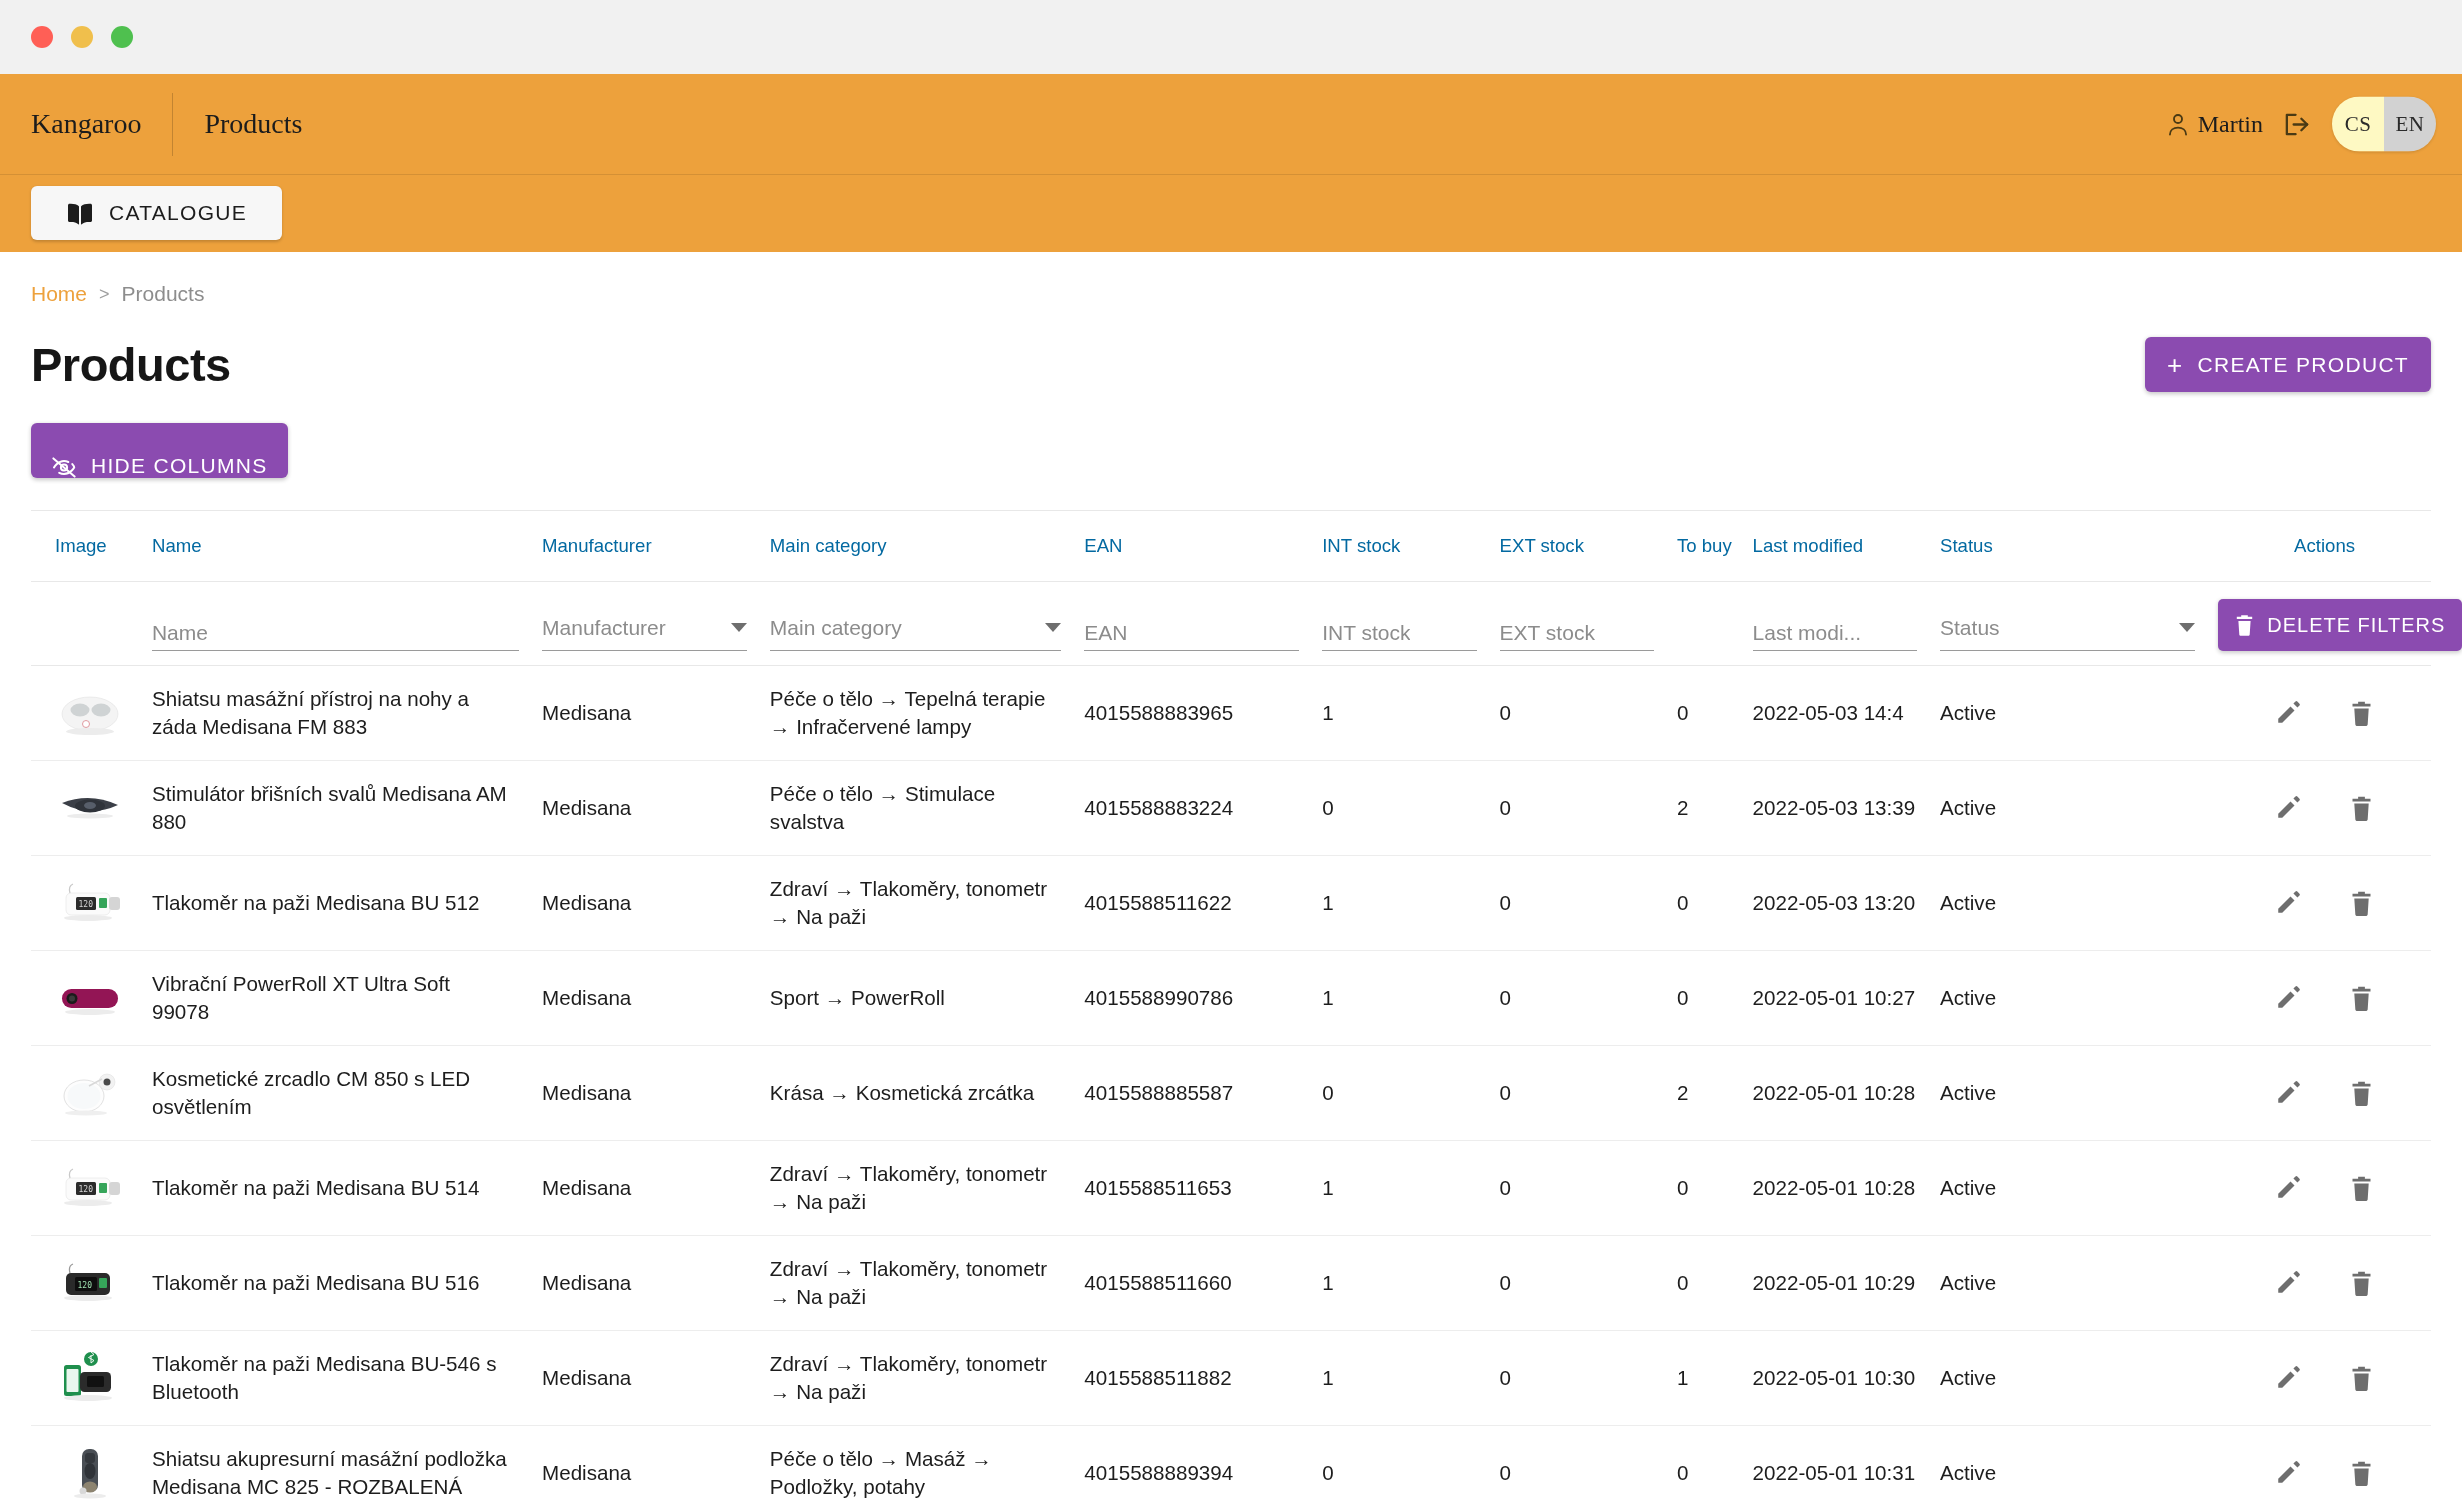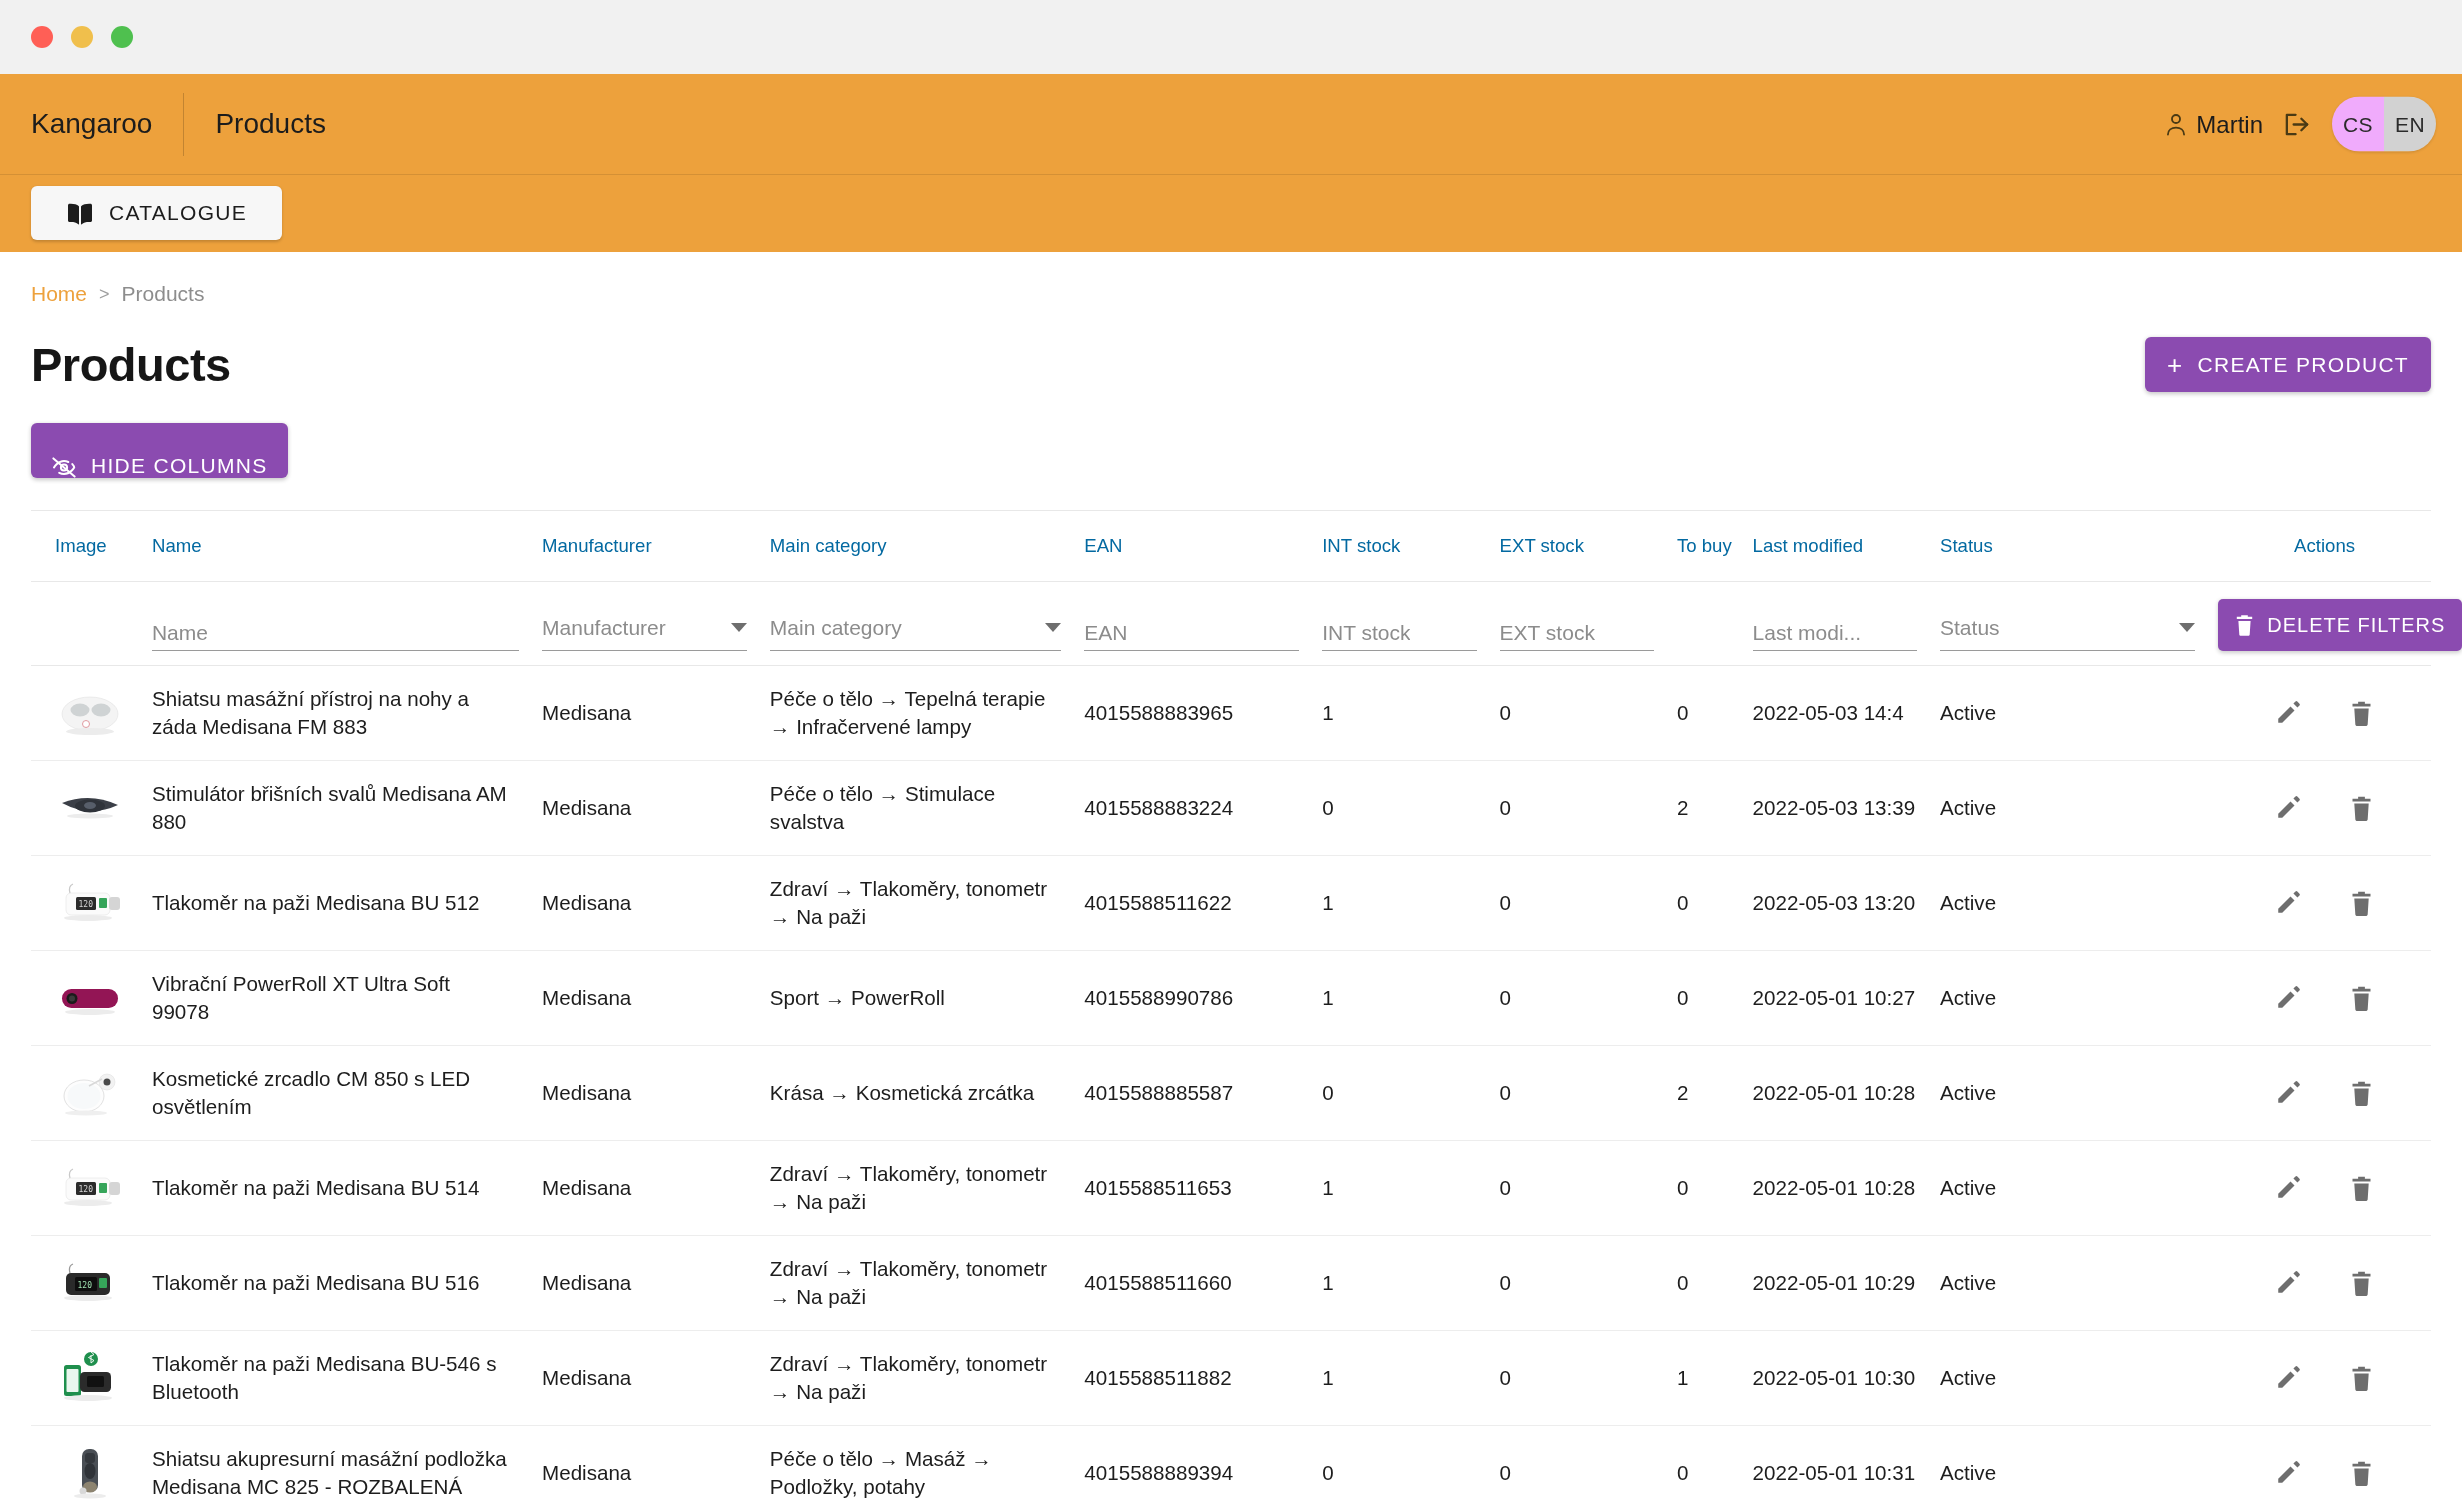--- a/index.html
+++ b/index.html
@@ -36,20 +36,21 @@
     background: #eda13c;
     height: 178px;
     position: relative;
   }
   .topbar-row1 {
     height: 101px;
     display: flex;
     align-items: center;
     position: relative;
     border-bottom: 1.5px solid rgba(0,0,0,0.10);
+    font-family: Liberation Serif, serif;
   }
   .brand {
     font-size: 28px;
     color: #1c1c1c;
     padding: 0 31px;
     line-height: 1;
     height: 63px;
     display: flex; align-items: center;
     border-right: 1.5px solid rgba(0,0,0,0.18);
   }
@@ -79,21 +80,21 @@
     height: 55px;
     box-shadow: 0 1px 3px rgba(0,0,0,0.15);
   }
   .lang-opt {
     width: 52px;
     display: flex; align-items: center; justify-content: center;
     font-size: 21px;
     color: #2b2b2b;
     letter-spacing: 0.5px;
   }
-  .lang-opt.inactive { background: #f0abfc; }
+  .lang-opt.inactive { background: #fef9c3; }
   .lang-opt.active   { background: #d2d2d2; }
 
   .topbar-row2 {
     height: 76px;
     display: flex; align-items: center;
     padding-left: 31px;
   }
   .catalogue-btn {
     background: #f7f7f7;
     border: none;

